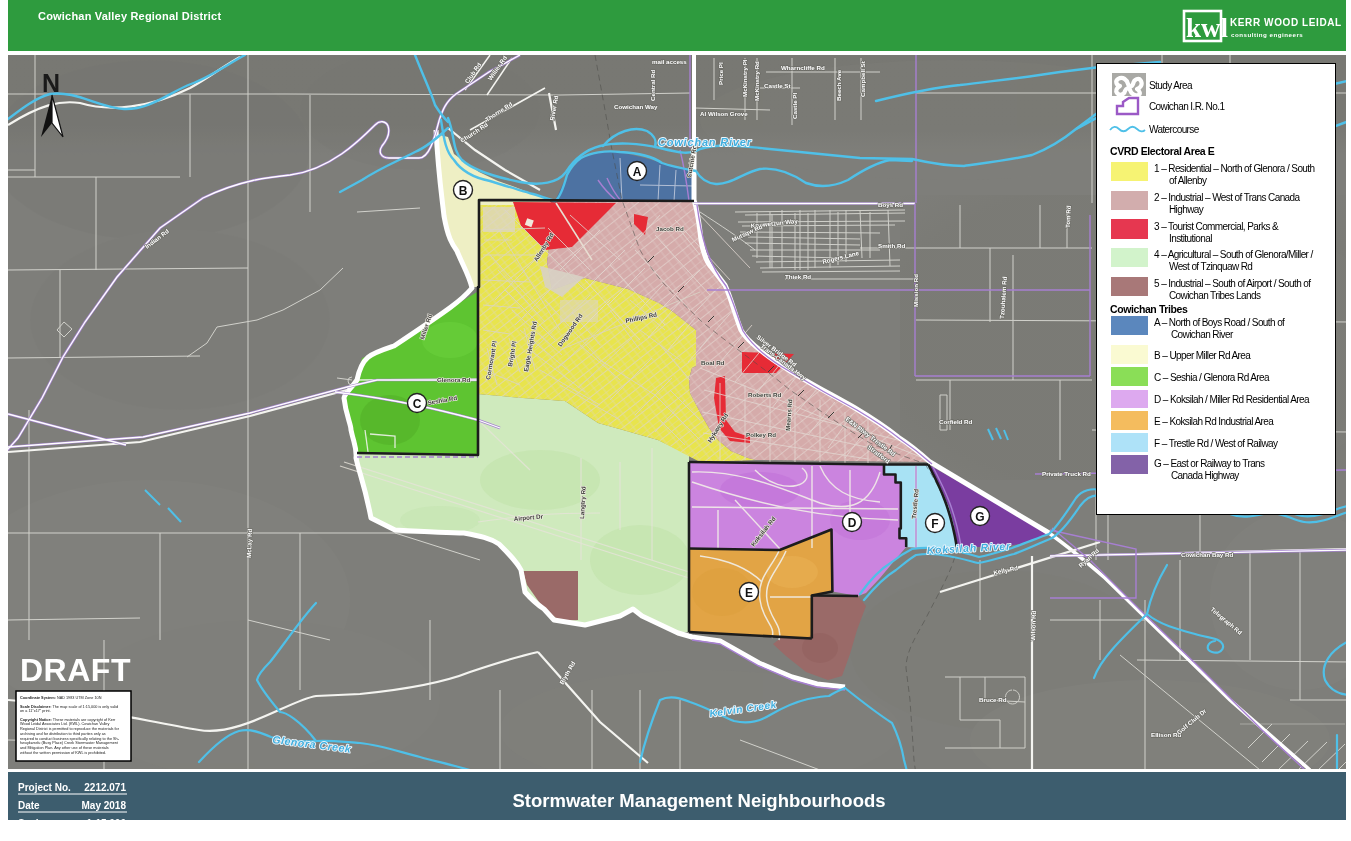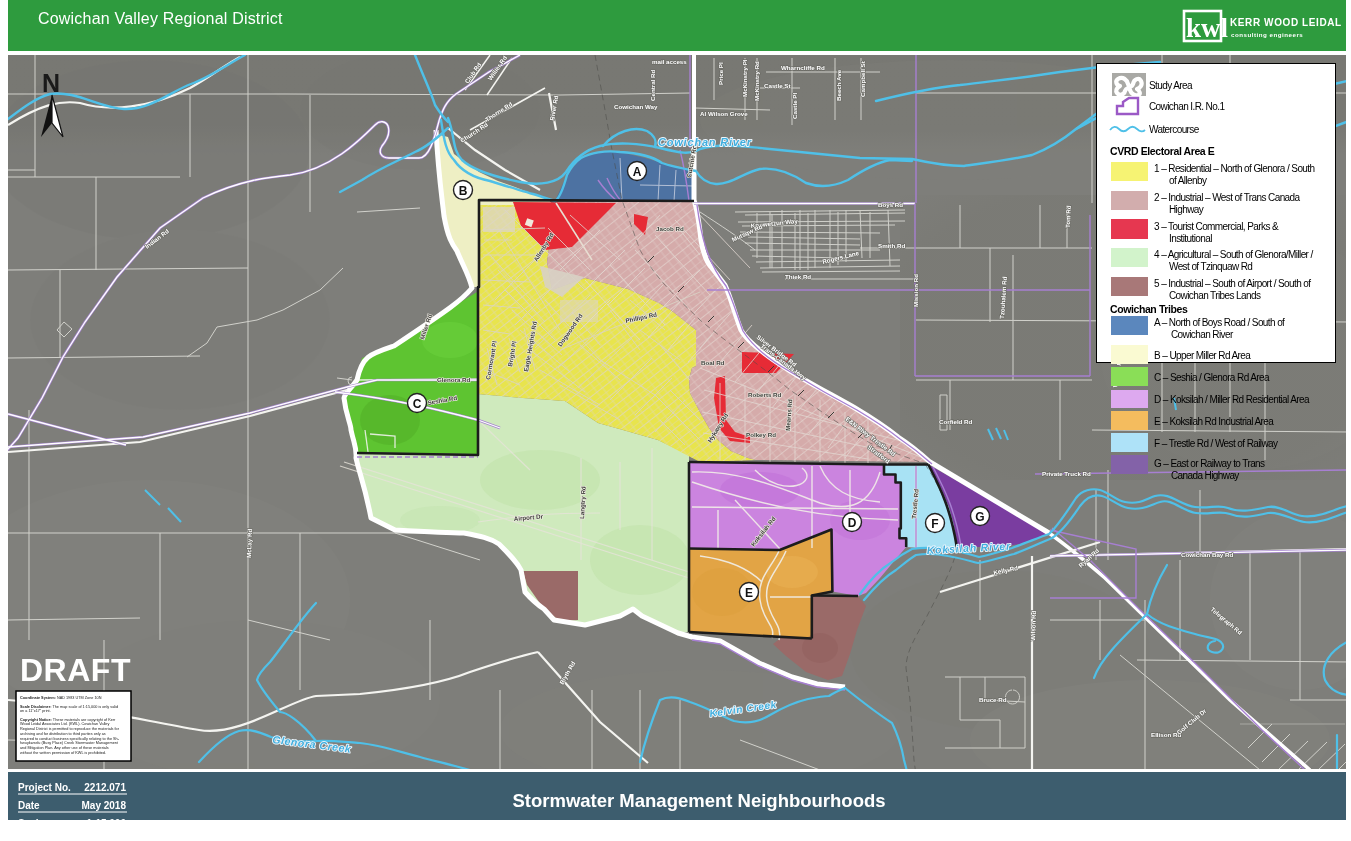--- a/index.html
+++ b/index.html
@@ -4,21 +4,21 @@
 <style>
   html,body{margin:0;padding:0;}
   body{width:1351px;height:841px;background:#ffffff;font-family:"Liberation Sans",sans-serif;position:relative;overflow:hidden;}
   .abs{position:absolute;}
 </style>
 </head>
 <body>
 
 <div class="abs" style="left:8px;top:0;width:1338px;height:51px;background:#2e9b3e;">
 
-  <div class="abs" style="left:30px;top:10px;font-size:16px;font-weight:normal;color:#ffffff;letter-spacing:0.2px;">Cowichan Valley Regional District</div>
+  <div class="abs" style="left:30px;top:10px;font-size:11px;font-weight:bold;color:#ffffff;letter-spacing:0.2px;">Cowichan Valley Regional District</div>
 
 
   <svg class="abs" style="left:1166px;top:8px;" width="180" height="40" viewBox="0 0 180 40">
     <rect x="10" y="3" width="37" height="30" fill="none" stroke="#ffffff" stroke-width="2.6"></rect>
     <text x="12" y="29" font-family="Liberation Serif, serif" font-weight="bold" font-size="27" fill="#ffffff">kwl</text>
     <text x="56" y="18" font-size="10" font-weight="bold" fill="#ffffff" letter-spacing="0.6">KERR WOOD LEIDAL</text>
     <text x="57" y="28.5" font-size="6.2" font-weight="bold" fill="#ffffff" letter-spacing="0.5">consulting engineers</text>
   </svg>
 </div>
 
@@ -613,21 +613,21 @@
 <text x="20" y="734.8">archiving and for distribution to third parties only as</text>
 <text x="20" y="739.5">required to conduct business specifically relating to the Sh-</text>
 <text x="20" y="744.2">hwuykwselu (Busy Place) Creek Stormwater Management</text>
 <text x="20" y="748.9">and Mitigation Plan. Any other use of these materials</text>
 <text x="20" y="753.6">without the written permission of KWL is prohibited.</text>
 </g>
 </g>
 </g>
 </svg>
 
-<div class="abs" style="left:1096px;top:63px;width:240px;height:300px;background:#ffffff;border:1.6px solid #000;box-sizing:border-box;">
+<div class="abs" style="left:1096px;top:63px;width:240px;height:452px;background:#ffffff;border:1.6px solid #000;box-sizing:border-box;">
 <svg width="237" height="417" viewBox="0 0 237 417" style="position:absolute;left:0;top:0;">
 
 <rect x="15" y="9" width="34" height="23" fill="#a9a9a5"></rect>
 <path d="M21,15 C26,12 30,16 31,20 C32,23 35,23 36,20 C37,15 42,13 44,17 C46,21 43,24 40,25 C43,27 44,30 41,31 C37,32 34,29 33,26 C32,23 29,24 28,27 C27,31 22,32 20,29 C18,26 20,24 23,22 C19,21 18,17 21,15 Z" fill="none" stroke="#ffffff" stroke-width="4.2" stroke-linejoin="round"></path>
 
 <text x="52" y="24.5" font-size="10" letter-spacing="-0.6" fill="#000">Study Area</text>
 
 <path d="M26,38 L32,34 41,34 41,50 20,50 20,42 26,42 Z" fill="none" stroke="#9b59c6" stroke-width="2.4"></path>
 
 <text x="52" y="46" font-size="10" letter-spacing="-0.6" fill="#000">Cowichan I.R. No.1</text>

